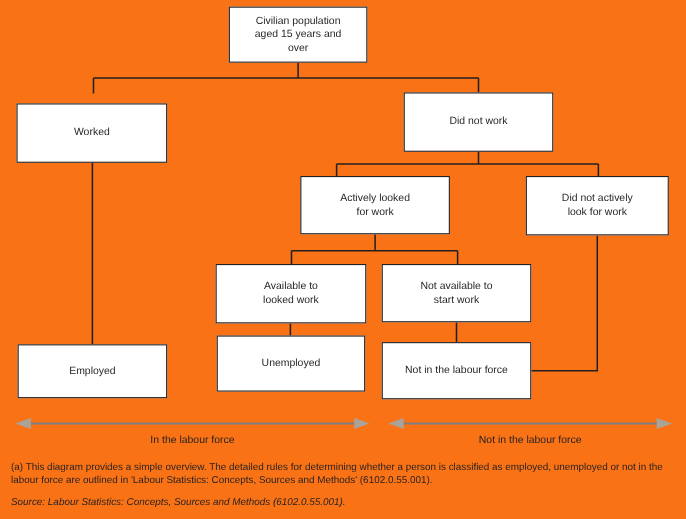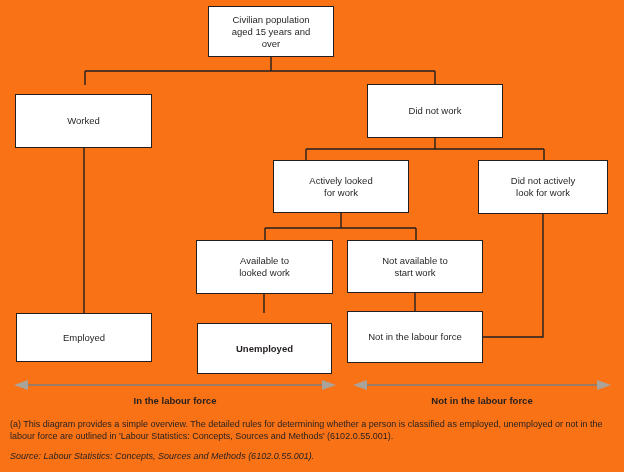--- a/index.html
+++ b/index.html
@@ -36,21 +36,20 @@
   .node span {
     font-size: 9.5px;
     line-height: 12px;
     white-space: pre-line;
   }
   .arrow-label {
     position: absolute;
     text-align: center;
     font-size: 9.5px;
     line-height: 11px;
-    font-weight: bold;
   }
   .footnote {
     position: absolute;
     left: 10px;
     top: 419px;
     width: 606px;
     font-size: 9px;
     line-height: 11.5px;
   }
   .source-line {
@@ -127,21 +126,21 @@
 
   <div class="node" style="left:347px; top:240px; width:136px; height:53px;">
     <span>Not available to
 start work</span>
   </div>
 
   <div class="node" style="left:16px; top:313px; width:136px; height:49px;">
     <span>Employed</span>
   </div>
 
-  <div class="node" style="left:197px; top:323px; width:135px; height:51px;font-weight:bold;">
+  <div class="node" style="left:197px; top:305px; width:135px; height:51px;">
     <span>Unemployed</span>
   </div>
 
   <div class="node" style="left:347px; top:311px; width:136px; height:52px;">
     <span>Not in the labour force</span>
   </div>
 
   <div class="arrow-label" style="left:15px; top:395px; width:320px;">In the labour force</div>
   <div class="arrow-label" style="left:353px; top:395px; width:258px;">Not in the labour force</div>
 

